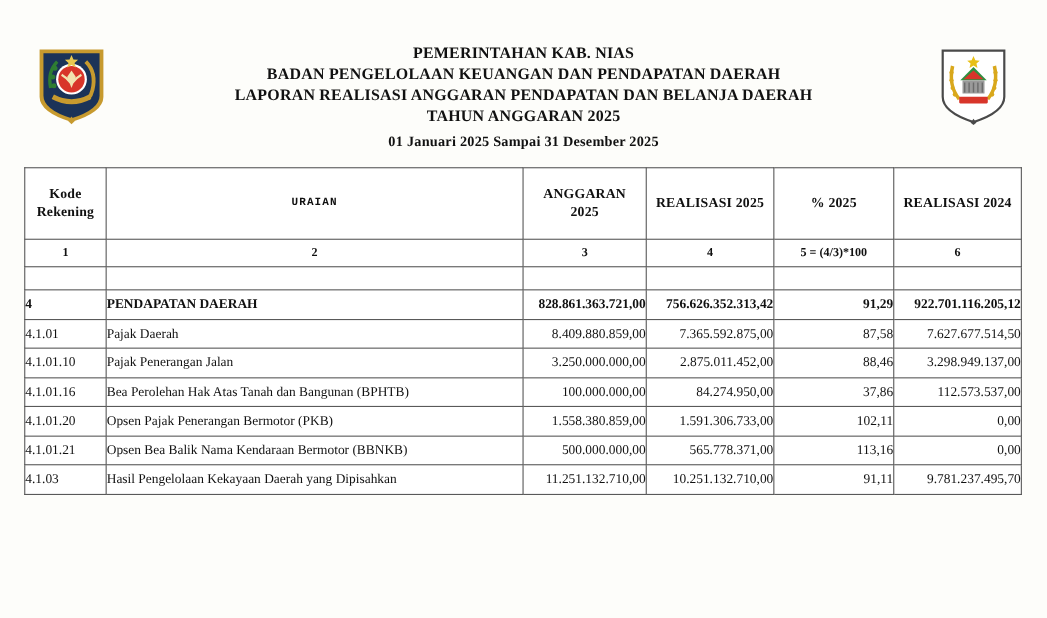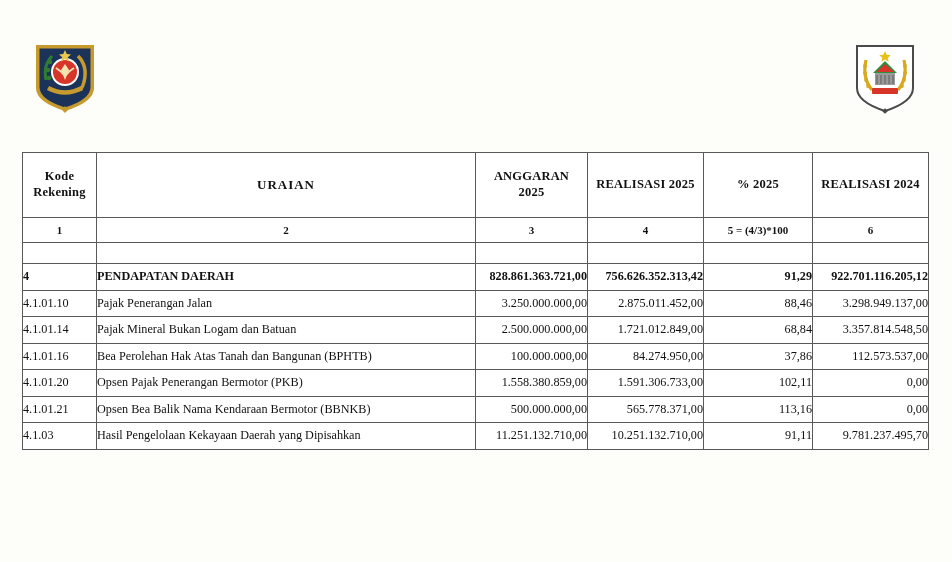--- a/index.html
+++ b/index.html
@@ -77,21 +77,21 @@
   .c-rea4 { width: 116px; }
 
   thead th {
     font-weight: bold;
     font-size: 12.5px;
     text-align: center;
     height: 64px;
     line-height: 1.25;
     letter-spacing: 0.2px;
   }
-  thead th.th-urai { font-size: 13px; letter-spacing: 1px; }
+  thead th.th-urai { font-size: 10px; letter-spacing: 1px; font-family: Liberation Mono, monospace; }
 
   tr.numrow td {
     text-align: center;
     font-weight: bold;
     font-size: 11px;
     height: 24px;
   }
   tr.spacer td { height: 20px; }
 
   tbody tr.data-row td { height: 25.5px; font-size: 12.2px; }
@@ -116,20 +116,27 @@
     <path d="M46 14 q10 10 6 26 q-1 5 -4 8" stroke="#c79a2e" stroke-width="3.5" fill="none"></path>
     <path d="M20 14 q-9 9 -6 24" stroke="#2e7d32" stroke-width="3" fill="none"></path>
     <circle cx="18" cy="20" r="2.3" fill="#2e7d32"></circle>
     <circle cx="16" cy="28" r="2.3" fill="#2e7d32"></circle>
     <circle cx="17" cy="36" r="2.3" fill="#2e7d32"></circle>
     <path d="M33 8 l1.8 4 4.2 .4 -3.2 2.8 1 4.2 -3.8-2.3 -3.8 2.3 1-4.2 -3.2-2.8 4.2-.4 Z" fill="#e8c750"></path>
     <path d="M16 46 q17 9 34 0" stroke="#c79a2e" stroke-width="4.5" fill="none"></path>
     <path d="M33 64 l3 4 -3 3 -3-3 Z" fill="#c79a2e"></path>
   </svg>
 
+  <div class="header-titles">
+    <div class="hl-1">PEMERINTAHAN KAB. NIAS</div>
+    <div class="hl-2">BADAN PENGELOLAAN KEUANGAN DAN PENDAPATAN DAERAH</div>
+    <div class="hl-3">LAPORAN REALISASI ANGGARAN PENDAPATAN DAN BELANJA DAERAH</div>
+    <div class="hl-4">TAHUN ANGGARAN 2025</div>
+    <div class="hl-5">01 Januari 2025 Sampai 31 Desember 2025</div>
+  </div>
 
   <svg class="logo logo-right" viewBox="0 0 66 72">
     <path d="M5 4 H61 V46 Q61 60 33 69 Q5 60 5 46 Z" fill="#ffffff" stroke="#4a4a4a" stroke-width="2"></path>
     <path d="M14 18 q-4 18 6 30" stroke="#d9a81c" stroke-width="3.2" fill="none"></path>
     <path d="M52 18 q4 18 -6 30" stroke="#d9a81c" stroke-width="3.2" fill="none"></path>
     <circle cx="13" cy="24" r="1.9" fill="#d9a81c"></circle>
     <circle cx="13" cy="31" r="1.9" fill="#d9a81c"></circle>
     <circle cx="14" cy="38" r="1.9" fill="#d9a81c"></circle>
     <circle cx="16" cy="44" r="1.9" fill="#d9a81c"></circle>
     <circle cx="53" cy="24" r="1.9" fill="#d9a81c"></circle>
@@ -194,36 +201,36 @@
 
     <tr class="data-row bold">
           <td class="kode">4</td>
           <td class="uraian">PENDAPATAN DAERAH</td>
           <td class="num">828.861.363.721,00</td>
           <td class="num">756.626.352.313,42</td>
           <td class="num">91,29</td>
           <td class="num">922.701.116.205,12</td>
         </tr>
         <tr class="data-row">
+          <td class="kode">4.1.01</td>
+          <td class="uraian">Pajak Daerah</td>
+          <td class="num">8.409.880.859,00</td>
+          <td class="num">7.365.592.875,00</td>
+          <td class="num">87,58</td>
+          <td class="num">7.627.677.514,50</td>
+        </tr>
+        <tr class="data-row">
           <td class="kode">4.1.01.10</td>
           <td class="uraian">Pajak Penerangan Jalan</td>
           <td class="num">3.250.000.000,00</td>
           <td class="num">2.875.011.452,00</td>
           <td class="num">88,46</td>
           <td class="num">3.298.949.137,00</td>
         </tr>
         <tr class="data-row">
-          <td class="kode">4.1.01.14</td>
-          <td class="uraian">Pajak Mineral Bukan Logam dan Batuan</td>
-          <td class="num">2.500.000.000,00</td>
-          <td class="num">1.721.012.849,00</td>
-          <td class="num">68,84</td>
-          <td class="num">3.357.814.548,50</td>
-        </tr>
-        <tr class="data-row">
           <td class="kode">4.1.01.16</td>
           <td class="uraian">Bea Perolehan Hak Atas Tanah dan Bangunan (BPHTB)</td>
           <td class="num">100.000.000,00</td>
           <td class="num">84.274.950,00</td>
           <td class="num">37,86</td>
           <td class="num">112.573.537,00</td>
         </tr>
         <tr class="data-row">
           <td class="kode">4.1.01.20</td>
           <td class="uraian">Opsen Pajak Penerangan Bermotor (PKB)</td>

